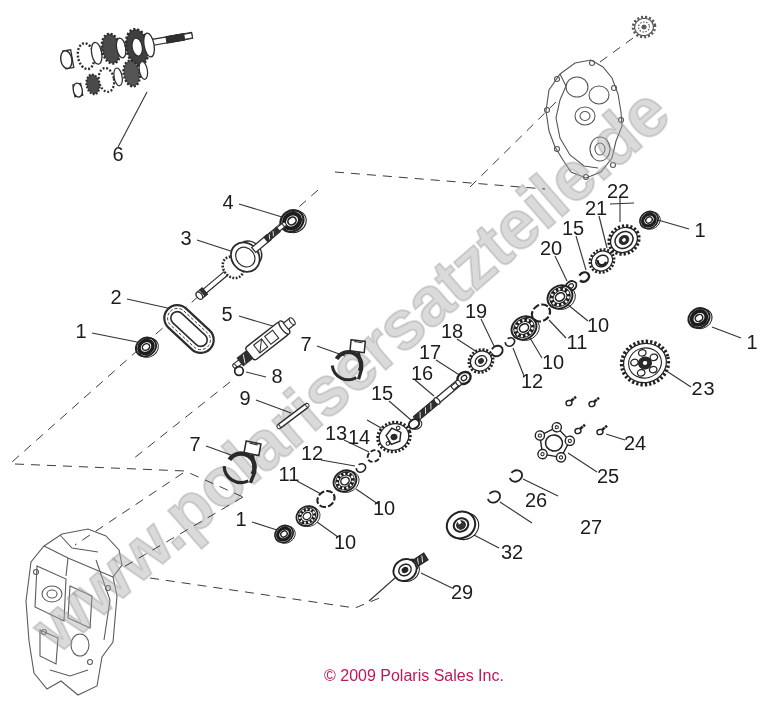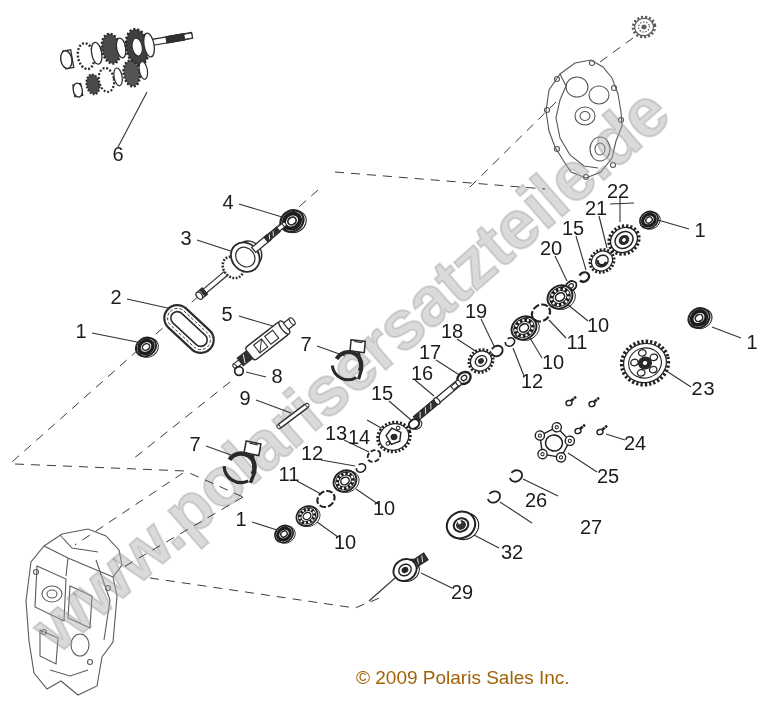--- a/index.html
+++ b/index.html
@@ -13,22 +13,22 @@
     color:rgba(168,168,168,.42);
     -webkit-text-stroke:2px rgba(140,140,140,.32);
     pointer-events:none;
   }
   #callout-layer{position:absolute;left:0;top:0;width:772px;height:708px;}
   .callout{
     position:absolute;transform:translate(-50%,-50%);
     font-size:20px;color:#1c1c1c;line-height:1;
   }
   #copyright{
-    position:absolute;left:356px;top:667px;
-    font-size:19px;color:#a16207;
+    position:absolute;left:324px;top:667px;
+    font-size:16px;color:#be185d;
   }
 </style>
 </head>
 <body>
 
 <div class="stage">
 
   <svg width="772" height="708" viewBox="0 0 772 708">
     <g stroke="#565656" fill="#ffffff" stroke-width="1.1">
       <path d="M560,74 L575,63 L591,60 L603,67 L612,78 L618,94 L621,112 L622,126 L616,141 L612,158 L601,172 L586,178 L571,172 L563,160 L555,147 L549,131 L546,111 L549,90 Z"></path>

